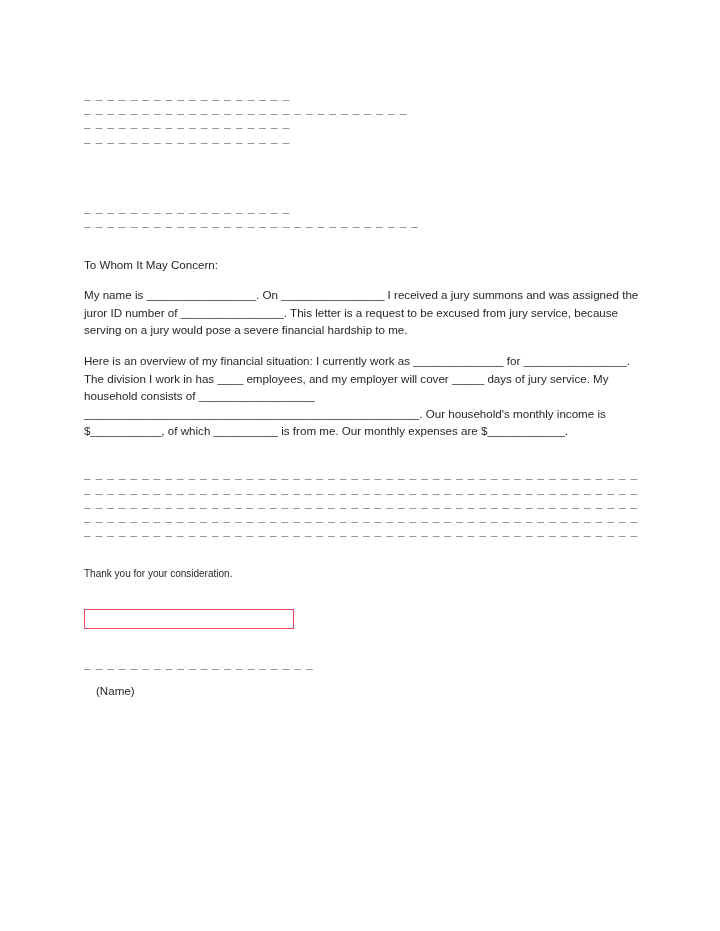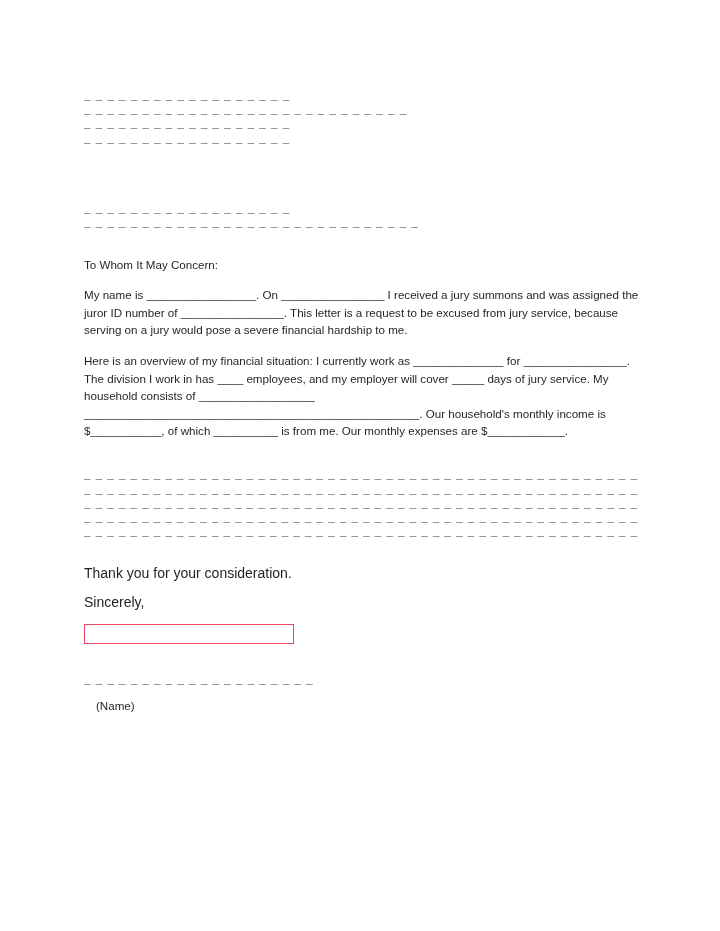--- a/index.html
+++ b/index.html
@@ -80,21 +80,21 @@
   }
 
   .blank-rules {
     margin: 0;
   }
   .blank-rules .rule {
     letter-spacing: 1.02px;
   }
 
   .closing {
-    font-size: 14px;
+    font-size: 10px;
     line-height: 15px;
     color: #231f20;
     margin: 0;
     white-space: nowrap;
   }
 
   .signature-box {
     width: 210px;
     height: 20px;
     border: 1px solid #e8455f;
@@ -167,21 +167,20 @@
       <div class="rule">_ _ _ _ _ _ _ _ _ _ _ _ _ _ _ _ _ _ _ _ _ _ _ _ _ _ _ _ _ _ _ _ _ _ _ _ _ _ _ _ _ _ _ _ _ _ _ _ _ _ _ _ _ _ _ _ _ _ _ _ _ _ _ _ _ _ _ _ _ _ _ _ _ _ _</div>
       <div class="rule">_ _ _ _ _ _ _ _ _ _ _ _ _ _ _ _ _ _ _ _ _ _ _ _ _ _ _ _ _ _ _ _ _ _ _ _ _ _ _ _ _ _ _ _ _ _ _ _ _ _ _ _ _ _ _ _ _ _ _ _ _ _ _ _ _ _ _ _ _ _ _ _ _ _.</div>
     </div>
 
     <div class="gap-lg"></div>
 
     <p class="closing">Thank you for your consideration.</p>
 
     <div class="gap-md"></div>
 
-    <p class="closing">Sincerely,</p>
 
     <div class="gap-md"></div>
 
     <div class="signature-box">
       <span></span>
     </div>
 
     <div class="gap-lg"></div>
 
     <div class="name-rule">_ _ _ _ _ _ _ _ _ _ _ _ _ _ _ _ _ _ _ _</div>

